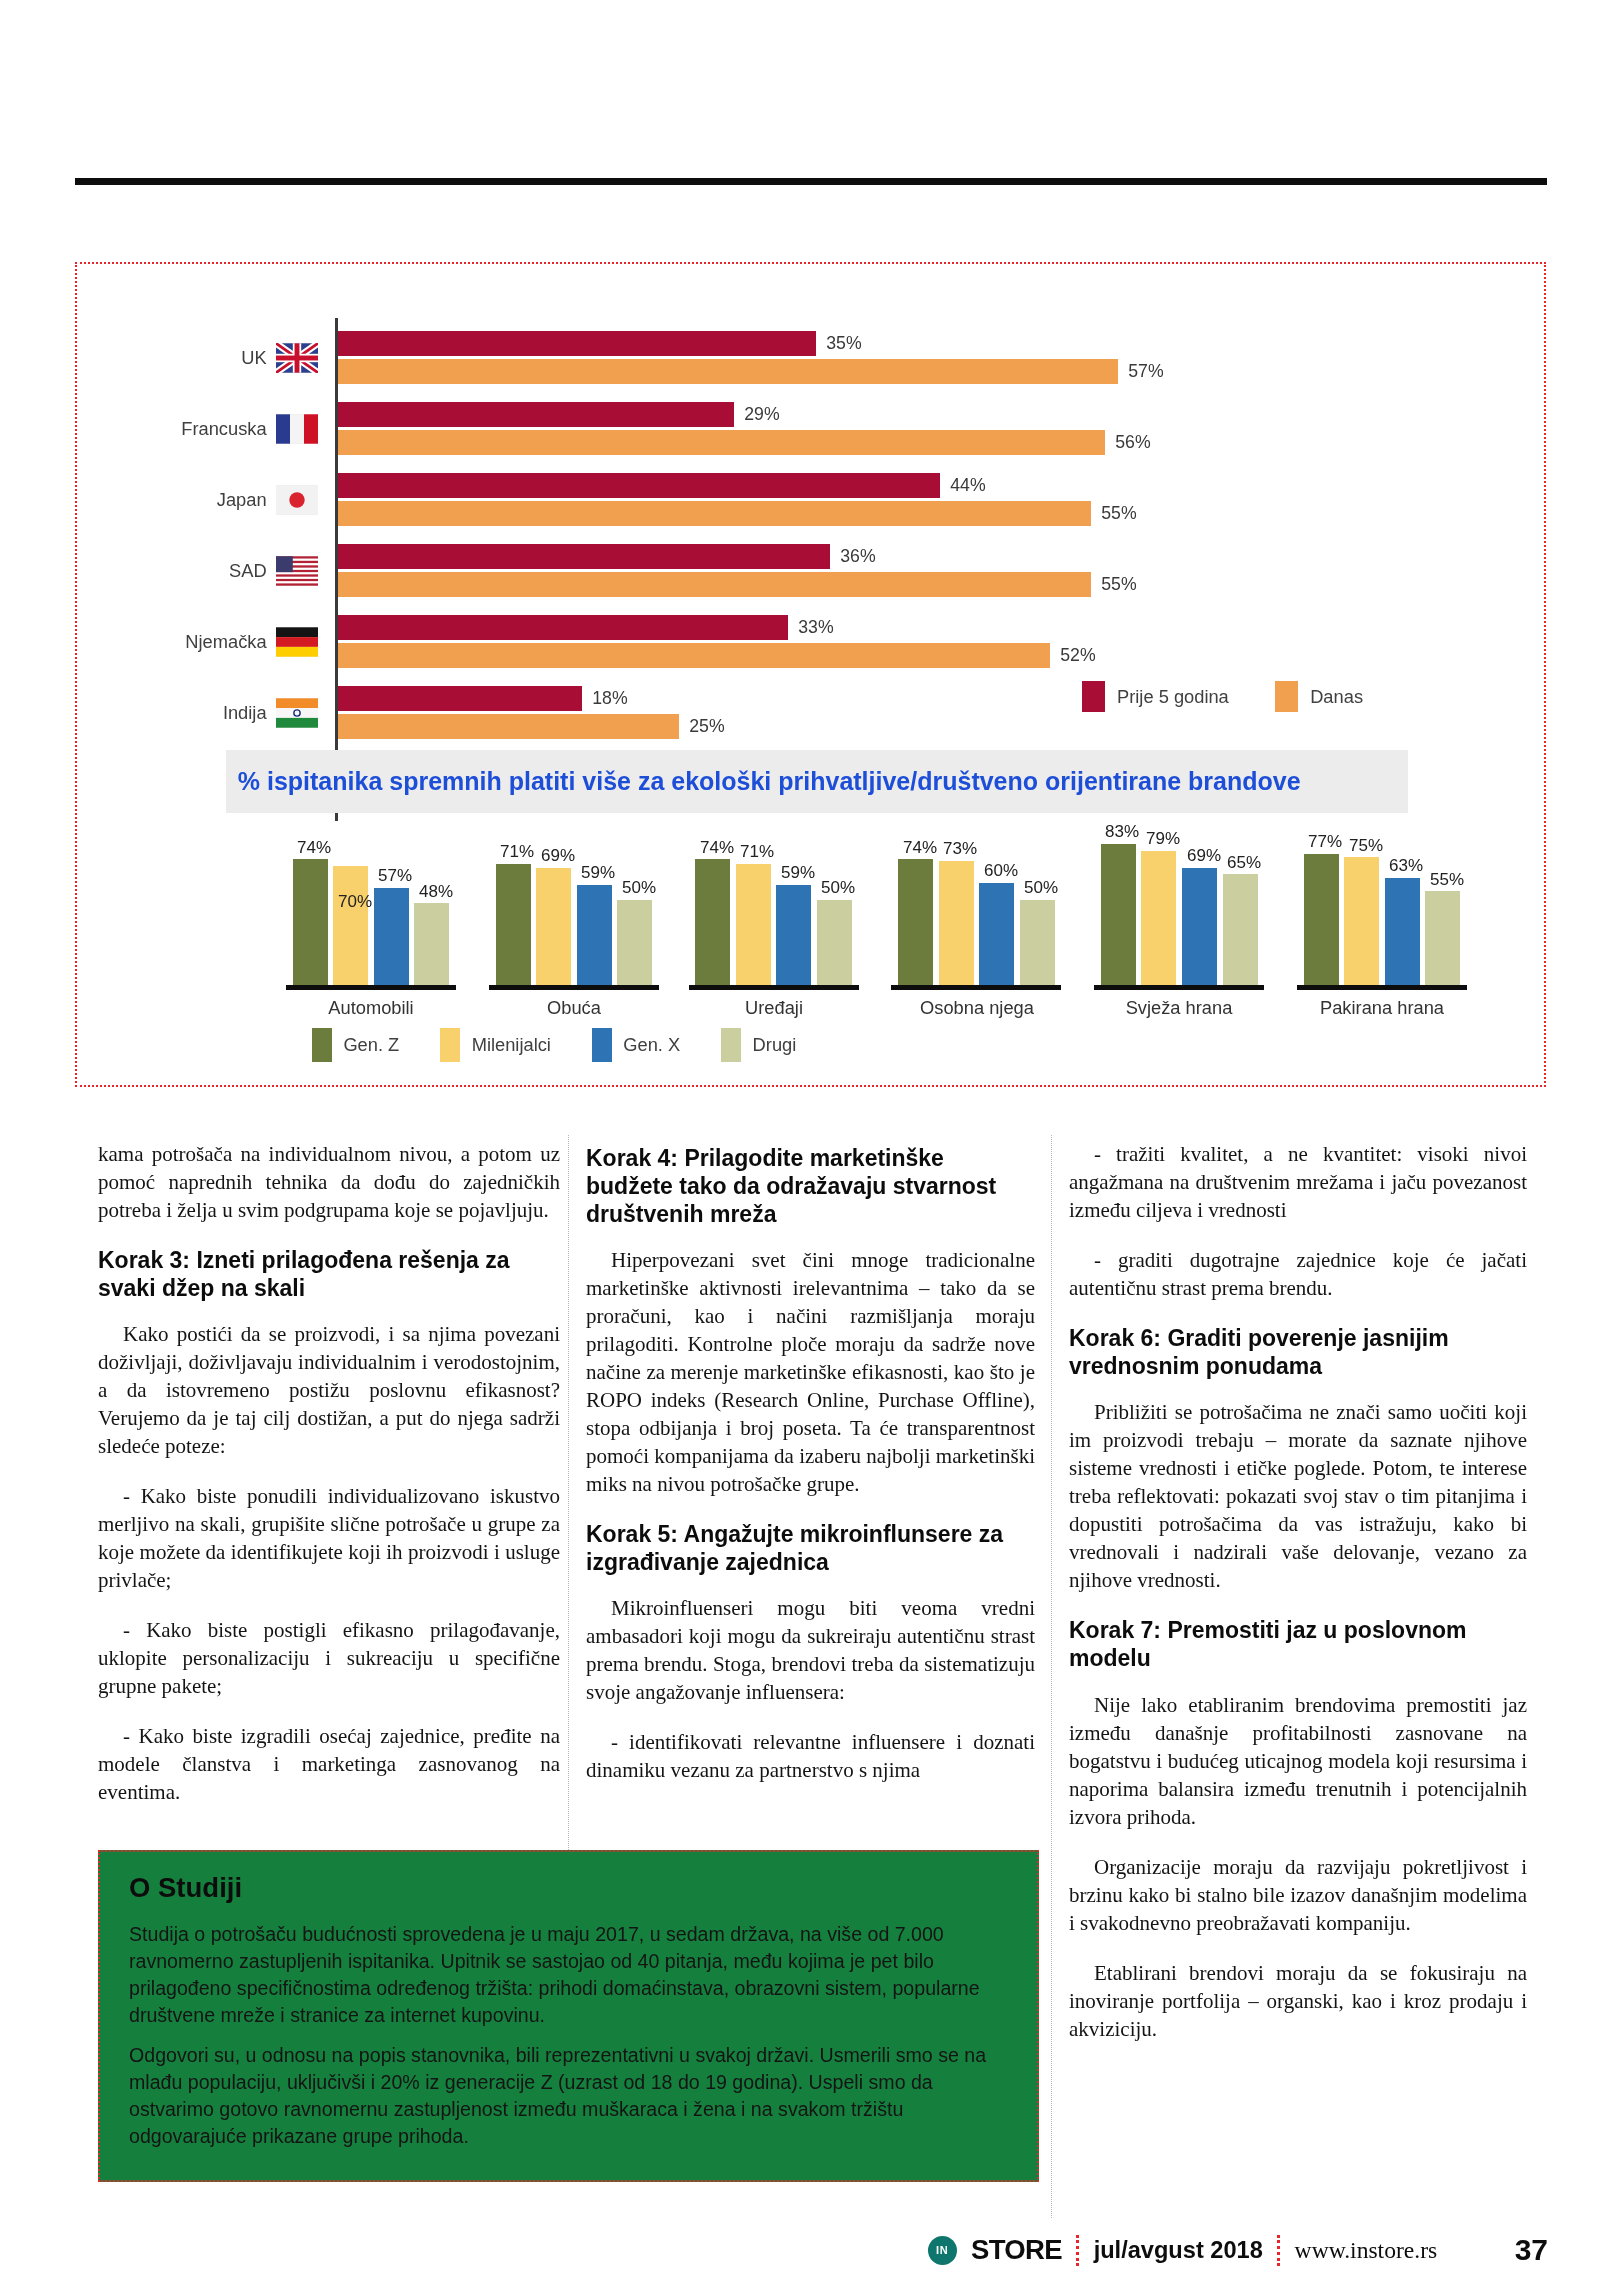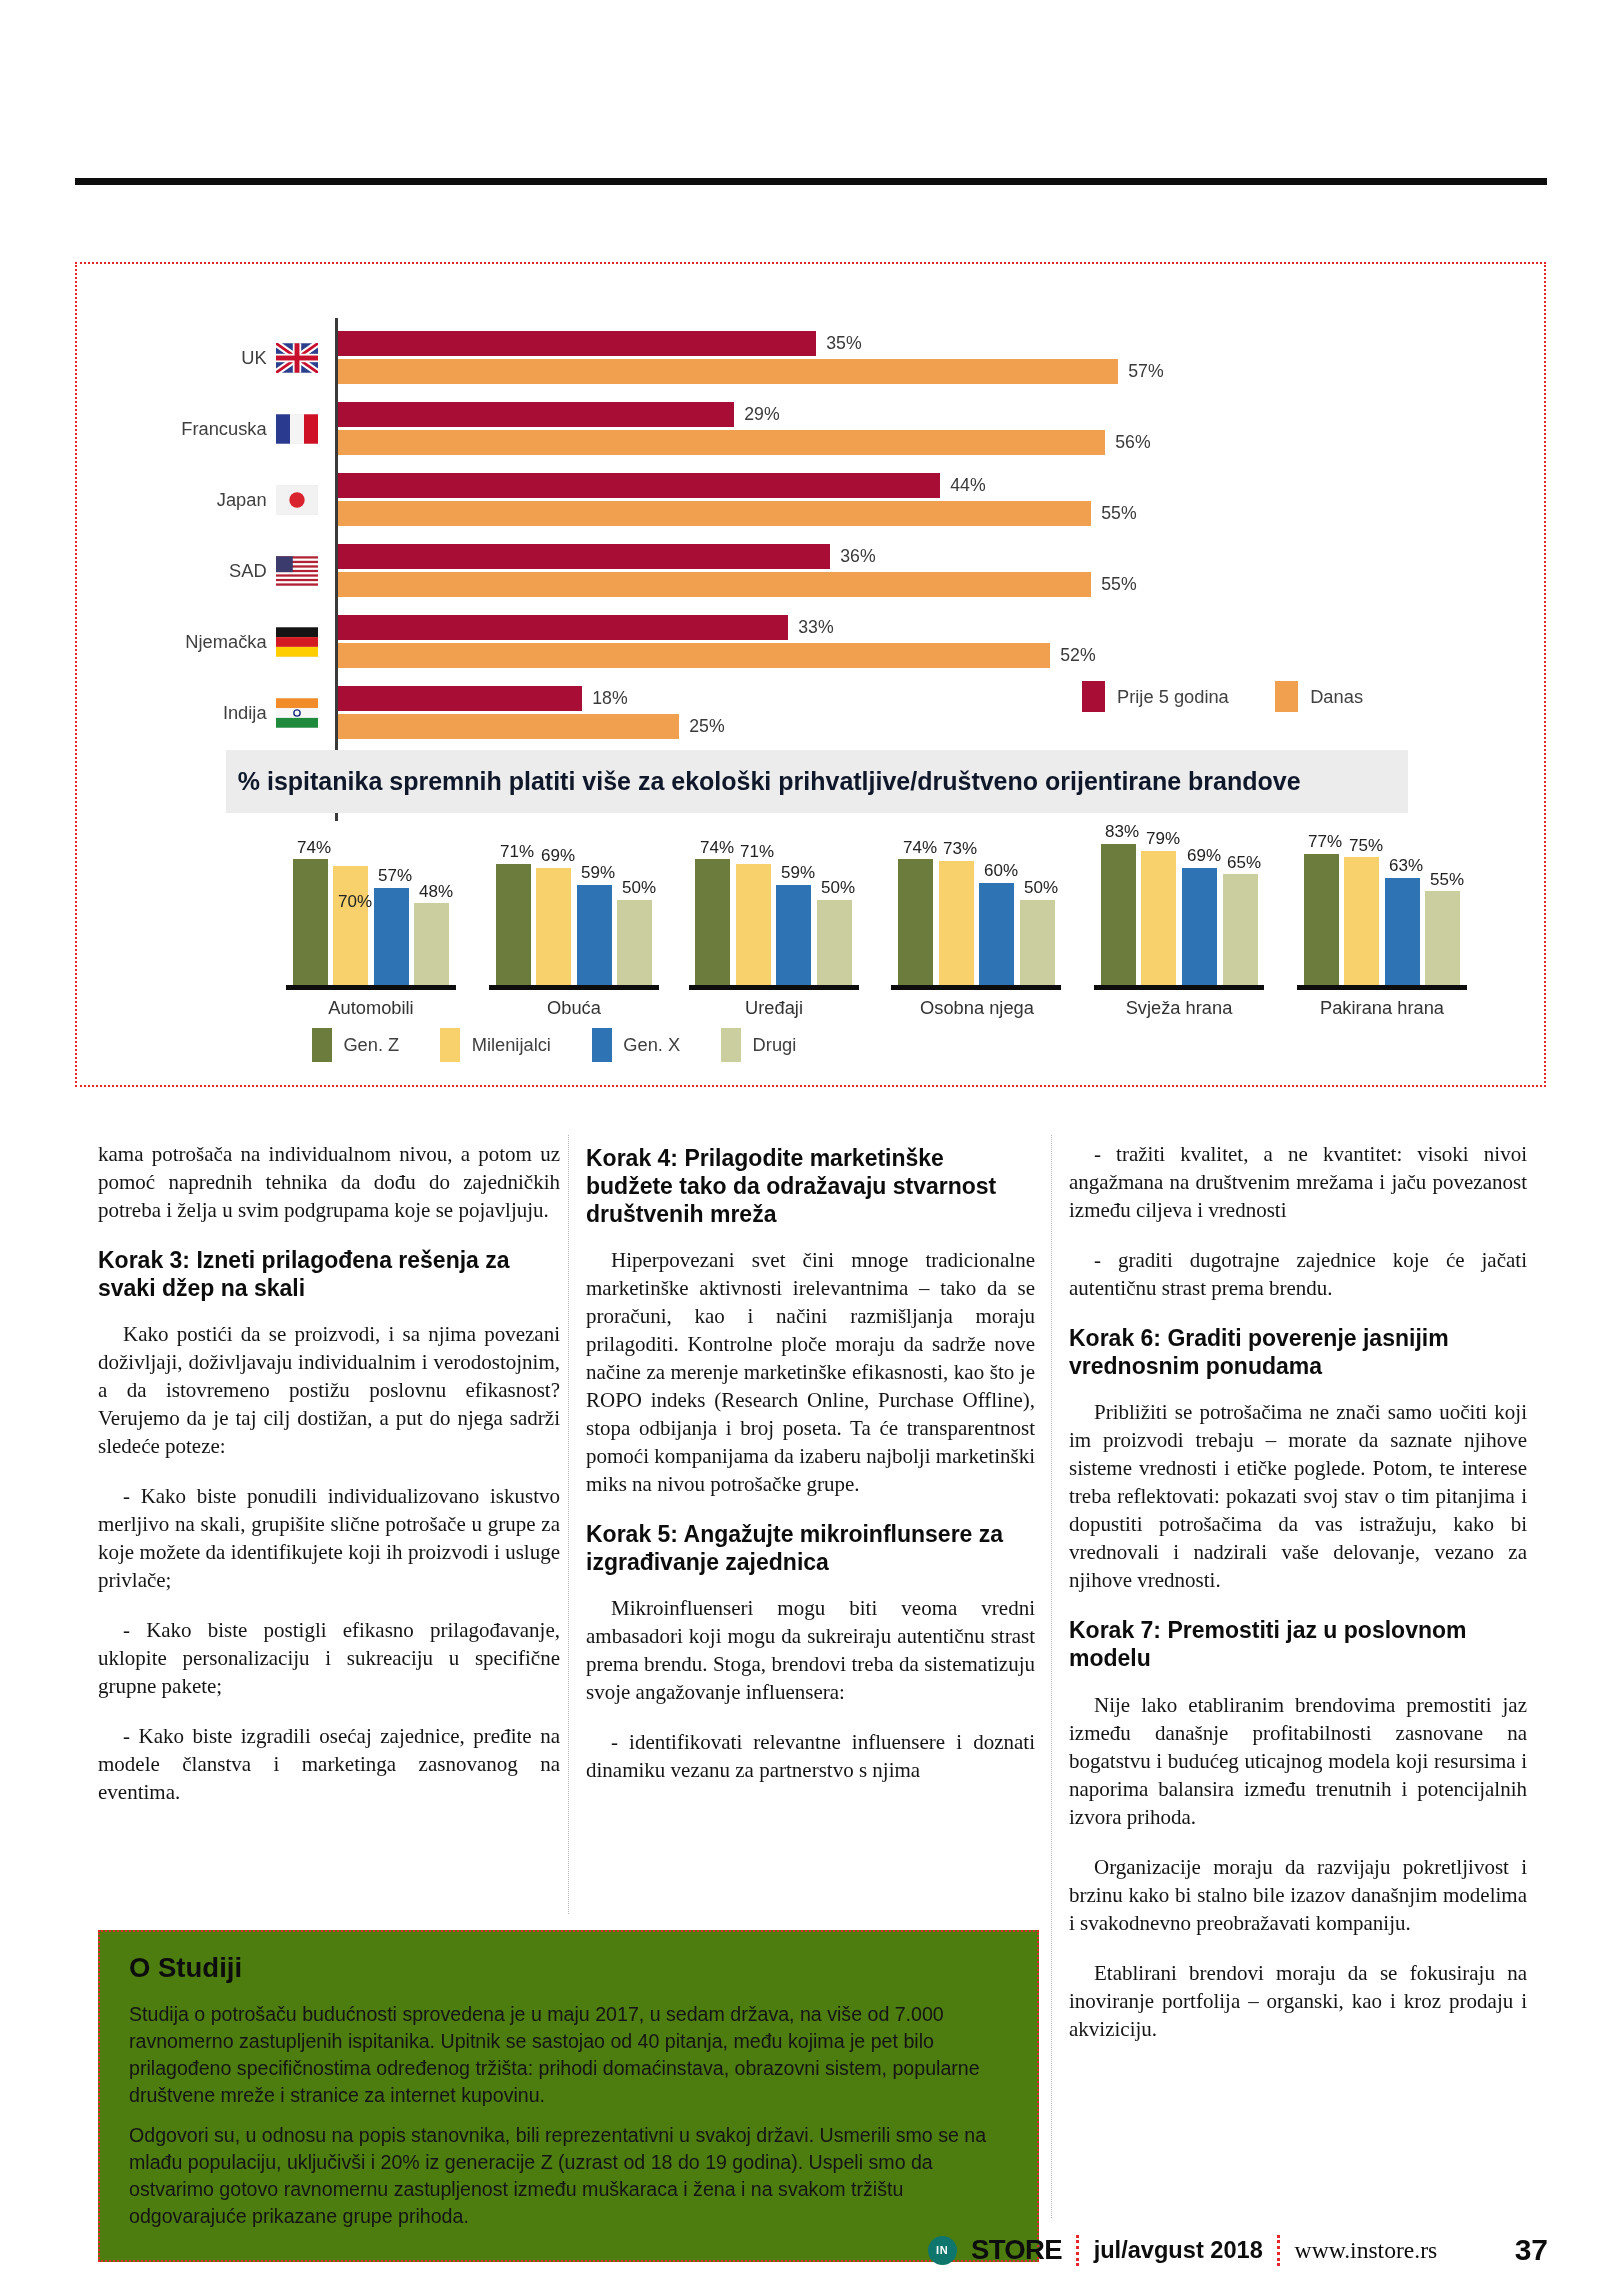--- a/index.html
+++ b/index.html
@@ -21,21 +21,21 @@
   .c1-barrow{display:flex;align-items:center;gap:10.5px;height:25px;}
   .c1-bar{height:25px;}
   .c1-val{font-size:17.7px;color:#3a3a3a;white-space:nowrap;}
   #chart1-legend{position:absolute;left:985px;top:359px;display:flex;gap:46px;align-items:center;}
   .legend-item{display:flex;align-items:center;gap:11.8px;}
   .legend-swatch{width:23.6px;height:31px;flex:0 0 auto;}
   .legend-label{font-size:18.3px;color:#404040;}
   
   #chart2-titleband{position:absolute;left:149px;top:486px;width:1182px;height:63px;background:#ececec;
                     display:flex;align-items:center;}
-  #chart2-title{font-size:25px;font-weight:bold;color:#0f172a;padding-left:11.8px;letter-spacing:0;}
+  #chart2-title{font-size:25px;font-weight:bold;color:#1d4ed8;padding-left:11.8px;letter-spacing:0;}
   #chart2{position:absolute;left:149px;top:556px;width:1292px;height:222px;}
   .c2-bar{position:absolute;}
   .c2-val{position:absolute;font-size:17px;color:#222;transform:translateX(-50%);white-space:nowrap;}
   .c2-baseline{position:absolute;height:4.6px;background:#0d0d0d;}
   .c2-cat{position:absolute;width:209px;transform:translateX(-50%);text-align:center;
           font-size:18.3px;color:#333;}
   #chart2-legend{position:absolute;left:86px;top:208px;display:flex;gap:41px;align-items:center;}
   .legend-swatch2{width:19.6px;height:34px;flex:0 0 auto;}
   
   .col{position:absolute;top:1140px;}
@@ -44,22 +44,22 @@
   #col3{left:1069px;width:458px;}
   .vsep{position:absolute;width:0;border-left:1.3px dotted #b5b5b5;}
   #vsep1{left:568px;top:1135px;height:779px;}
   #vsep2{left:1051px;top:1135px;height:1083px;}
   .article-p{font-family:"Liberation Serif",serif;font-size:21px;line-height:28px;
              text-align:justify;margin:0 0 22px 0;color:#141414;}
   .article-p.indent{text-indent:25px;}
   .article-h{font-family:"Liberation Sans",sans-serif;font-weight:bold;font-size:23px;
              line-height:28px;color:#0c0c0c;margin:3.9px 0 18.3px 0;}
   
-  #study-box{position:absolute;left:98px;top:1930px;width:879px;
-             border:2.6px dotted #e8252a;padding:19.6px 29px 17px 29px;background:#4d7c0f;}
+  #study-box{position:absolute;left:98px;top:1850px;width:879px;
+             border:2.6px dotted #e8252a;padding:19.6px 29px 17px 29px;background:#15803d;}
   #study-title{font-size:27.5px;font-weight:bold;color:#0c0c0c;margin:0 0 17px 0;}
   .study-p{font-size:19.6px;line-height:27px;color:#141414;margin:0 0 13px 0;}
   
   #footer{position:absolute;top:2233px;right:75px;display:flex;align-items:center;gap:14.4px;}
   #footer-logo{width:29px;height:29px;border-radius:50%;background:#0f766e;color:#fff;
                display:flex;align-items:center;justify-content:center;
                font-size:11px;font-weight:bold;letter-spacing:0.7px;}
   #footer-brand{font-size:27.5px;font-weight:bold;color:#0d0d0d;letter-spacing:-0.7px;}
   .footer-sep{width:0;height:31px;border-left:3.3px dotted #e8252a;}
   #footer-issue{font-size:23.6px;font-weight:bold;color:#0d0d0d;}

